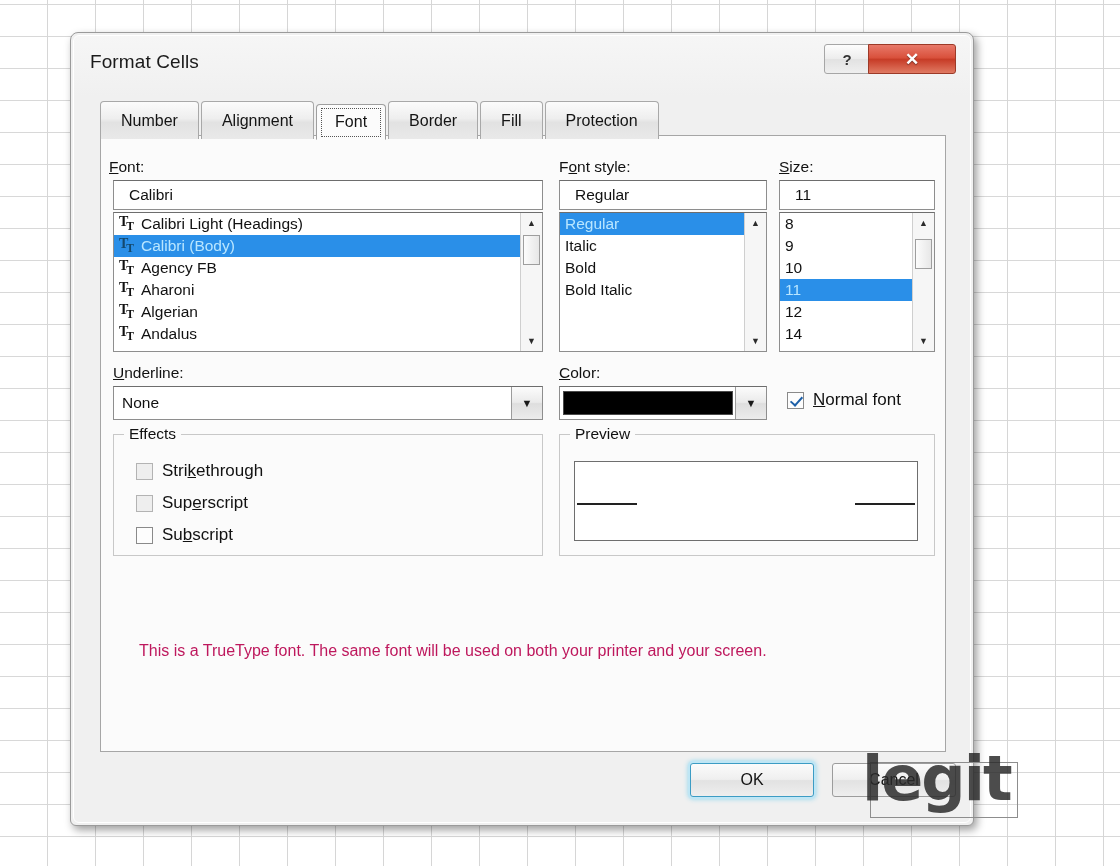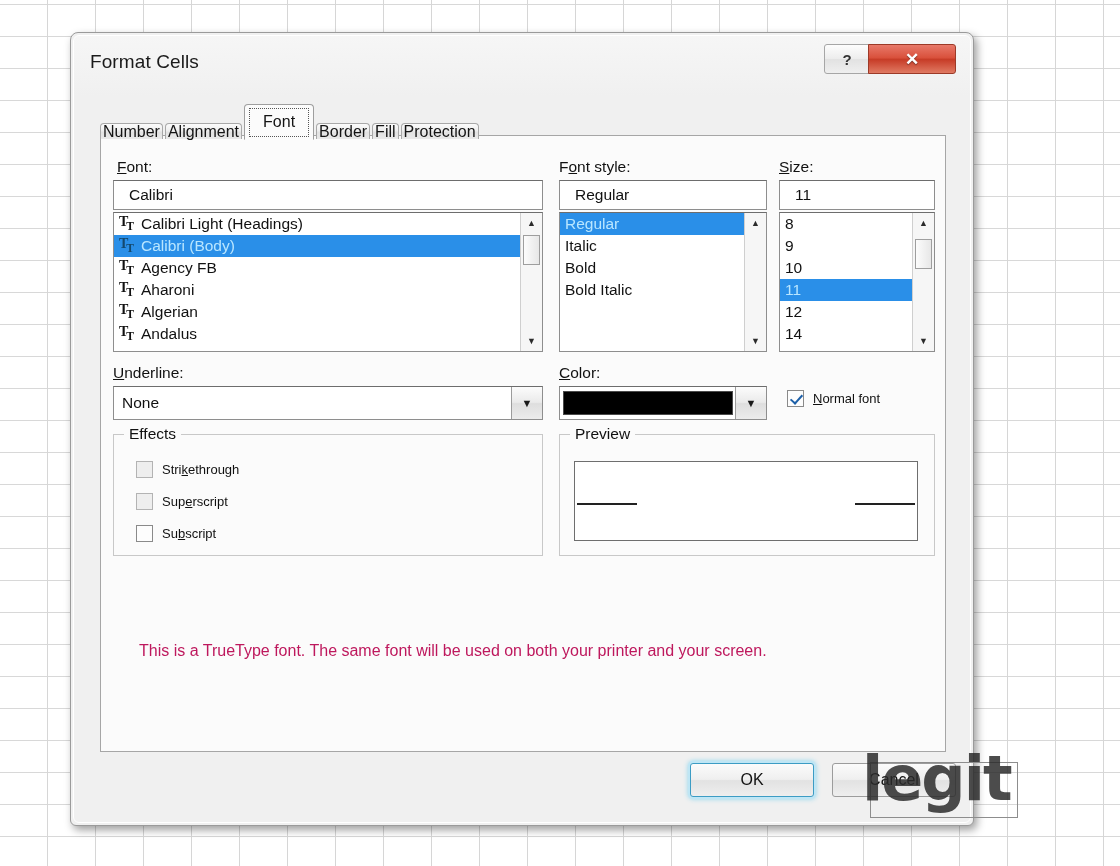--- a/index.html
+++ b/index.html
@@ -90,22 +90,22 @@
   
   #tab-strip {
     position: absolute;
     left: 26px; top: 69px;
     height: 34px;
     display: flex;
     align-items: flex-end;
     z-index: 4;
   }
   .tab {
-    height: 16px;
-    padding: 0 2px;
+    height: 38px;
+    padding: 0 20px;
     margin-right: 2px;
     display: flex;
     align-items: center;
     justify-content: center;
     font-size: 16px;
     color: #141414;
     background: linear-gradient(to bottom, #fbfbfb 0%, #eeeeee 45%, #e2e2e2 55%, #e9e9e9 100%);
     border: 1px solid #a8a8a8;
     border-bottom: none;
     border-radius: 4px 4px 0 0;
@@ -270,21 +270,21 @@
     margin: 0 2px 0 3px;
     background: #000000;
     border: 1px solid #4a4a4a;
   }
 
   
   .checkbox-row {
     position: absolute;
     display: flex;
     align-items: center;
-    font-size: 13px;
+    font-size: 17px;
     color: #111;
     white-space: nowrap;
   }
   .checkbox-box {
     width: 17px; height: 17px;
     margin-right: 9px;
     background: #fdfdfd;
     border: 1px solid #8a8a8a;
     box-sizing: border-box;
     position: relative;
@@ -432,21 +432,21 @@
       <div class="tab">
         <span class="tab-label">Fill</span>
       </div>
       <div class="tab">
         <span class="tab-label">Protection</span>
       </div>
     </div>
 
     <div id="tab-panel">
 
-      <div class="field-label" style="left:16px; top:22px;">
+      <div class="field-label" style="left:8px; top:22px;">
         <u>F</u><span>ont:</span>
       </div>
       <div class="text-input" style="left:12px; top:44px; width:430px; height:30px;">Calibri</div>
       <div class="listbox" style="left:12px; top:76px; width:430px; height:140px;">
         <div class="list-items" style="width:408px;">
           <div class="list-item">
             <span class="tt-icon">T<sub>T</sub></span>
             <span>Calibri Light (Headings)</span>
           </div>
           <div class="list-item selected">

